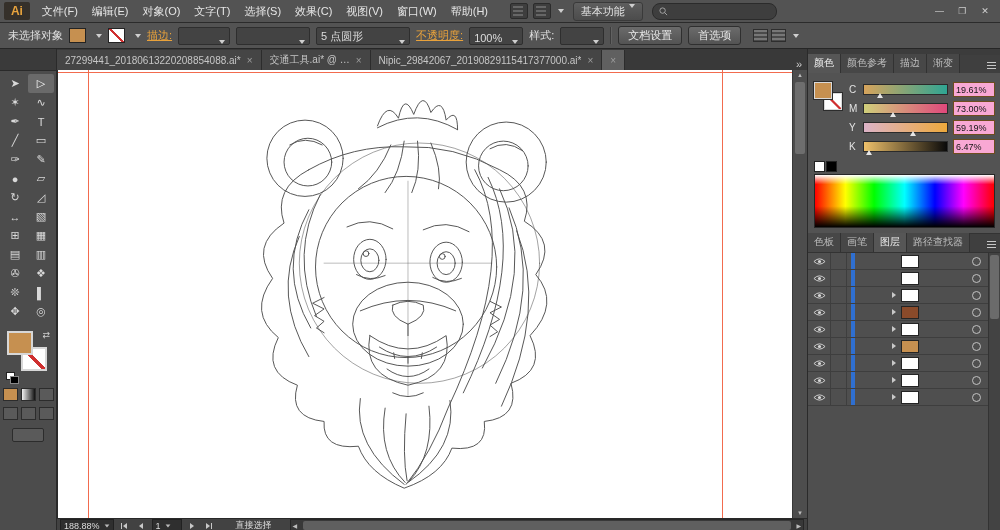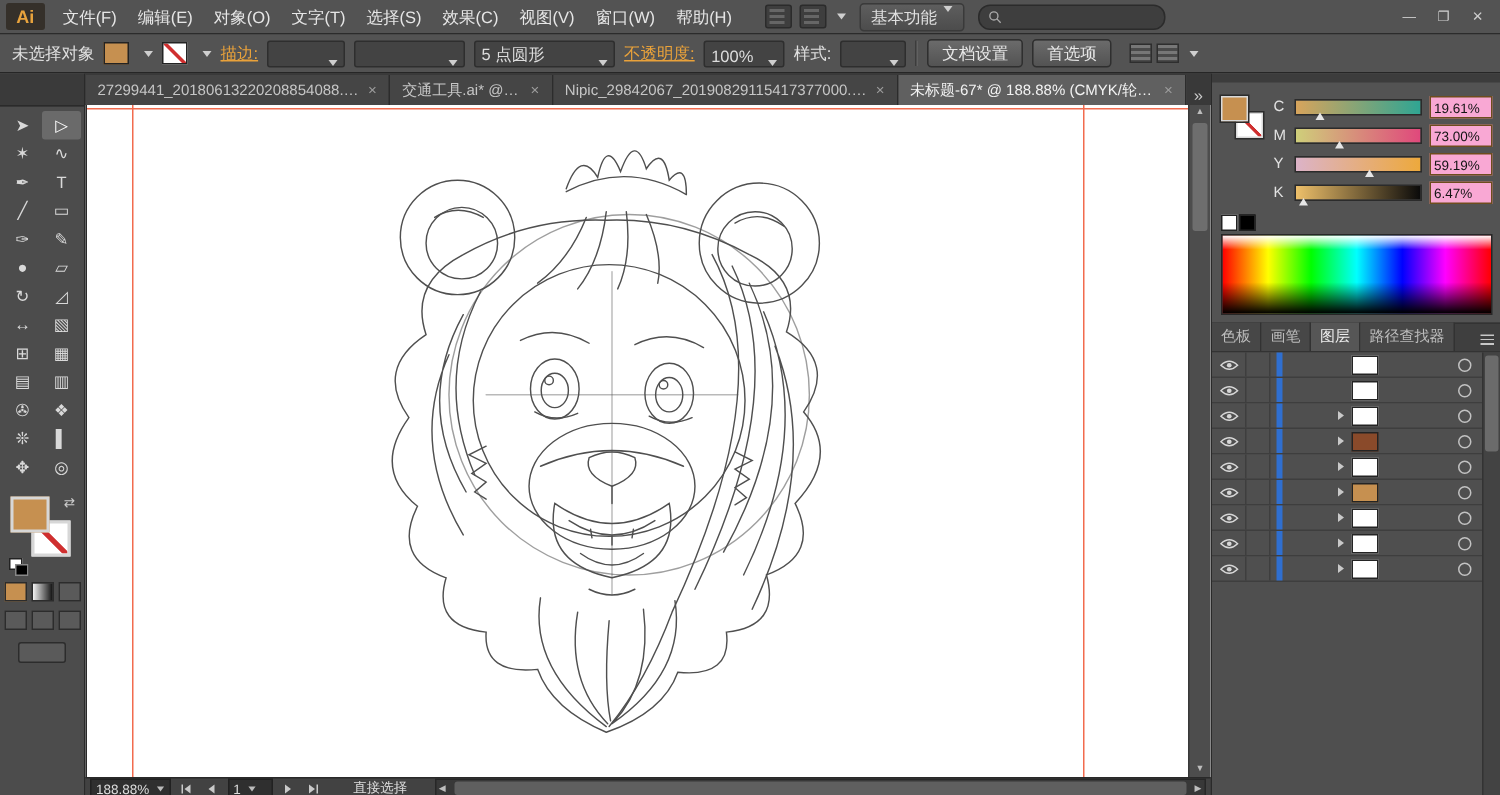--- a/index.html
+++ b/index.html
@@ -268,21 +268,20 @@
           </div>
           <div class="doc-tab">
             <span class="tab-label">交通工具.ai* @ …</span>
             <span class="tab-close">×</span>
           </div>
           <div class="doc-tab">
             <span class="tab-label">Nipic_29842067_20190829115417377000.ai*</span>
             <span class="tab-close">×</span>
           </div>
           <div class="doc-tab active">
-            <span class="tab-label">未标题-67* @ 188.88% (CMYK/轮廓)</span>
             <span class="tab-close">×</span>
           </div>
         </span>
       <span class="tab-overflow">»</span>
     </div>
 
     <div class="canvas-wrap">
 
       <div class="guide-h" style="top:2px;"></div>
       <div class="guide-v" style="left:30px;"></div>
@@ -364,20 +363,27 @@
         <span class="h-arrow">◀</span>
         <span class="h-thumb"></span>
         <span class="h-arrow">▶</span>
       </span>
     </div>
   </div>
 
   <div class="dock">
     <div class="dock-gap"></div>
 
+    <div class="dock-tabs">
+        <span class="dock-tab active">颜色</span>
+        <span class="dock-tab">颜色参考</span>
+        <span class="dock-tab">描边</span>
+        <span class="dock-tab">渐变</span>
+        <span class="panel-menu"></span>
+      </div>
     <div class="color-body">
       <div class="fs-pair">
         <span class="s"></span>
         <span class="f"></span>
       </div>
       <div class="channel-rows">
           <div class="ch-row">
             <span class="ch-label">C</span>
             <div class="ch-track ch-c">
               <span class="ch-marker" style="left: calc(19.61% - 3px);"></span>

